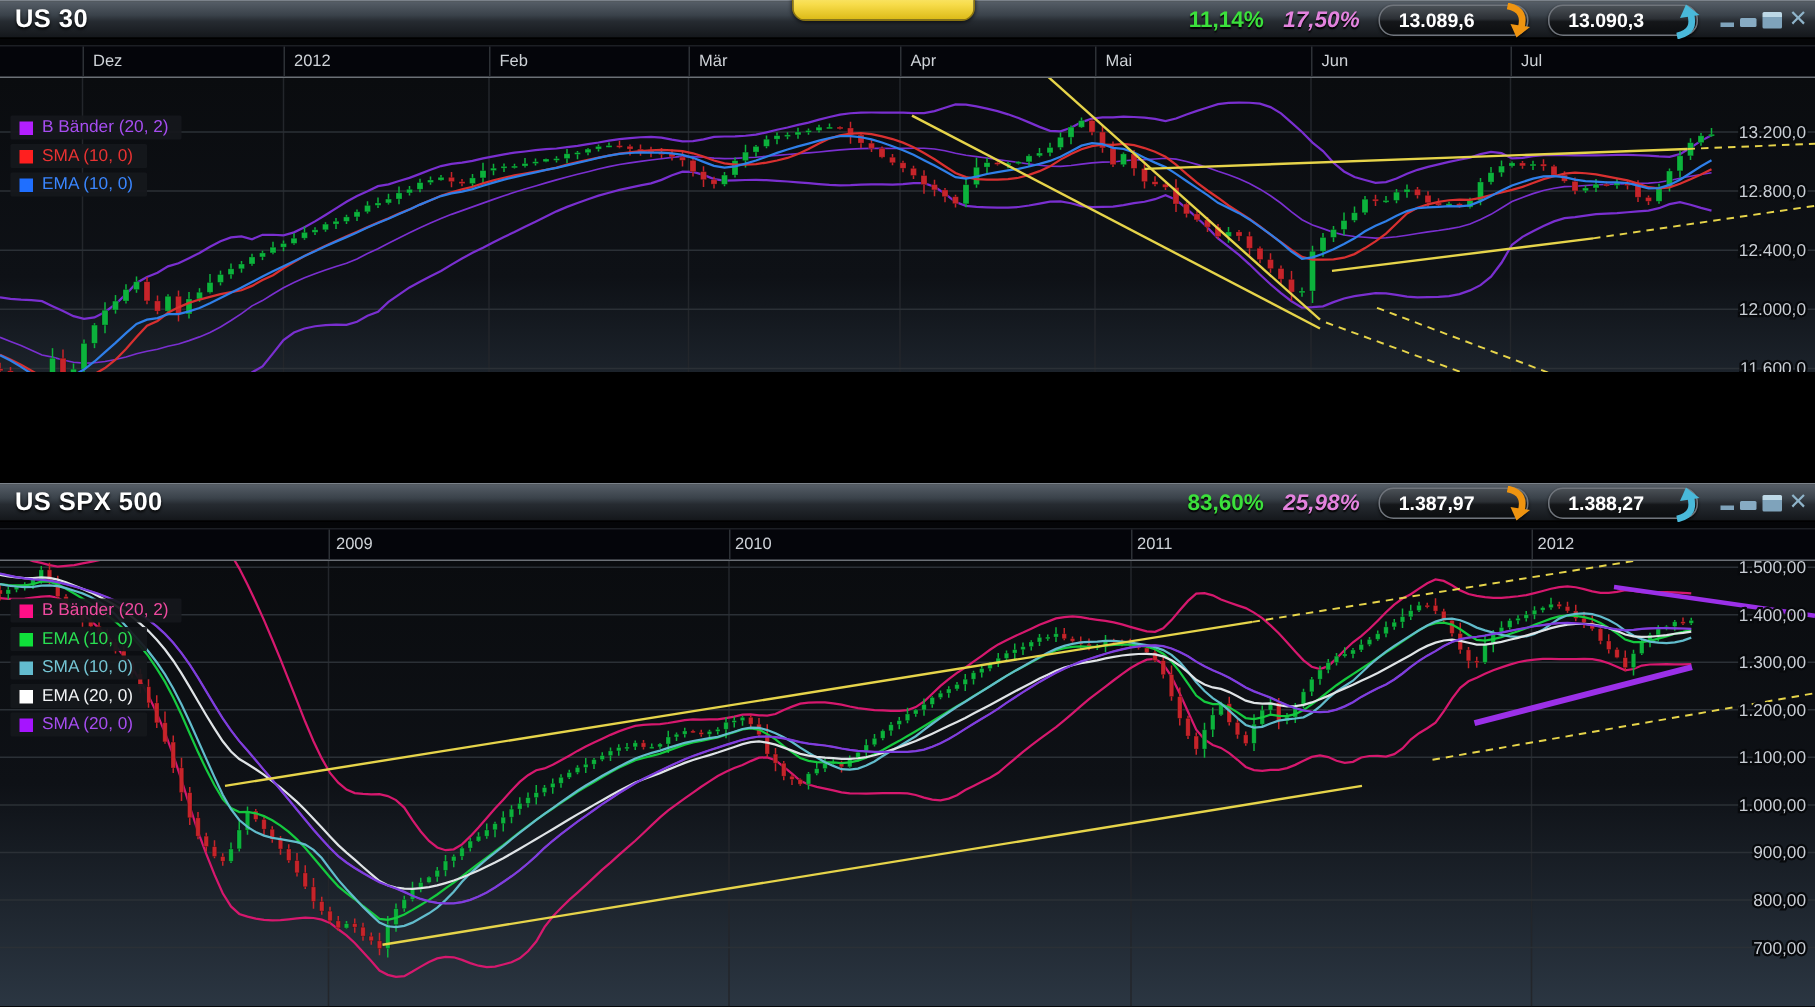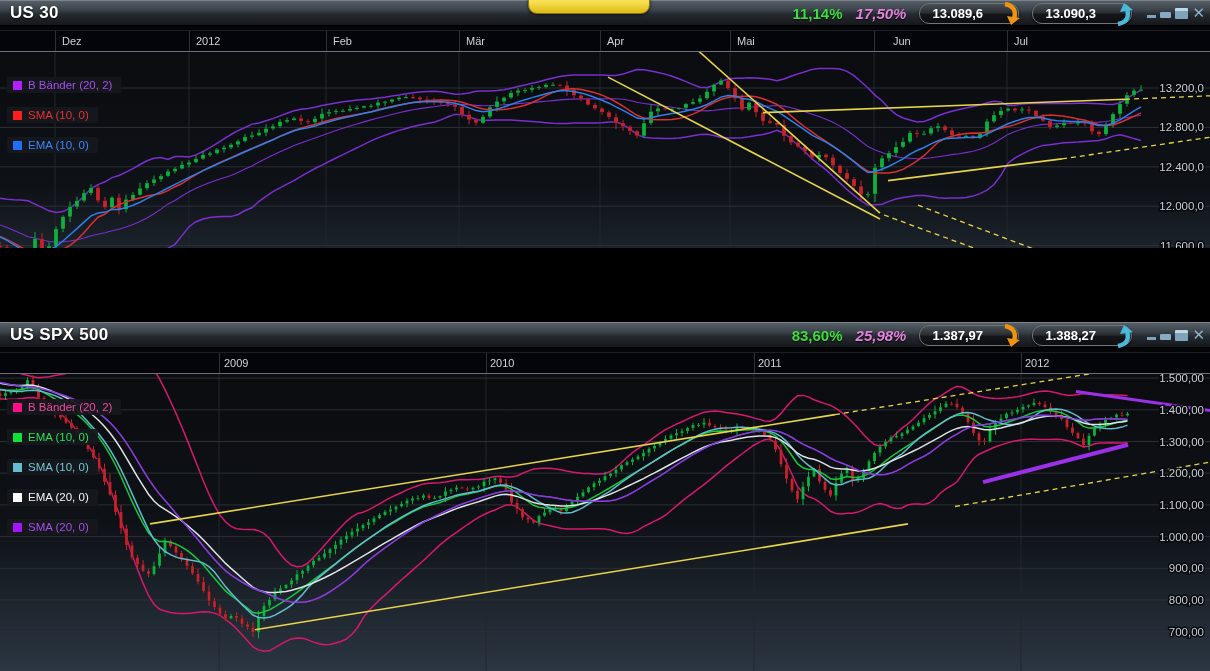--- a/index.html
+++ b/index.html
@@ -26,21 +26,21 @@
   .wc-min1{width:9px;height:3px;background:#7fa3bb;margin-top:6px;}
   .wc-min2{width:11px;height:6px;background:#87abc3;border-radius:1px;margin-top:3px;}
   .wc-max{width:13px;height:11px;border-radius:1px;
     background:linear-gradient(180deg,#bdd8e6 0%,#bdd8e6 30%,#7fa3bb 31%,#7fa3bb 100%);}
   .wc-close{color:#8fb4ca;font-size:15px;font-weight:bold;line-height:11px;margin-top:-1px;}
   .axis-strip{position:absolute;left:0;width:1210px;height:22px;background:#04050a;
     border-top:1px solid #1c1f24;border-bottom:1px solid #6b7076;box-sizing:border-box;}
   .axis-strip .xlab{position:absolute;top:4px;color:#ced2d7;font-size:11px;}
   .axis-strip .xtick{position:absolute;top:0;width:1px;height:100%;background:#2d3136;}
   .chart{position:absolute;left:0;}
-  .legend{position:absolute;left:7px;display:flex;flex-direction:column;gap:14px;}
+  .legend{position:absolute;left:7px;display:flex;flex-direction:column;gap:3px;}
   .chip{display:flex;align-items:center;gap:6px;background:rgba(22,24,28,.93);
     padding:2px 9px 2px 6px;font-size:11.5px;width:max-content;border-radius:1px;cursor:pointer;}
   .chip .sw{width:9px;height:9px;display:inline-block;}
   .demo-btn{position:absolute;left:528px;top:-10px;width:120px;height:22px;border-radius:9px;
     background:linear-gradient(180deg,#fff49a 0%,#f7dc4a 55%,#dcba17 100%);
     border:1px solid #8a7410;box-shadow:0 1px 3px rgba(0,0,0,.7);
     color:#4a3c05;font-size:11px;font-weight:bold;text-align:center;line-height:34px;cursor:pointer;
     overflow:hidden;z-index:50;}
 </style>
 </head>
@@ -82,21 +82,21 @@
       <div class="xtick" style="left: 600px;"></div>
       <div class="xtick" style="left: 730px;"></div>
       <div class="xtick" style="left: 874px;"></div>
       <div class="xtick" style="left: 1007px;"></div>
       <div class="xlab" style="left: 62px;">Dez</div>
       <div class="xlab" style="left: 196px;">2012</div>
       <div class="xlab" style="left: 333px;">Feb</div>
       <div class="xlab" style="left: 466px;">Mär</div>
       <div class="xlab" style="left: 607px;">Apr</div>
       <div class="xlab" style="left: 737px;">Mai</div>
-      <div class="xlab" style="left: 881px; margin-left: 12px;">Jun</div>
+      <div class="xlab" style="left: 881px;">Jun</div>
       <div class="xlab" style="left: 1014px;">Jul</div>
     </div>
   <svg class="chart" id="chart0" width="1210" height="265" style="top:52px;">
       <defs>
         <linearGradient id="bg0" x1="0" y1="0" x2="0" y2="1">
         <stop offset="0%" stop-color="#0a0c0f"></stop>
           <stop offset="50%" stop-color="#0e1116"></stop>
         <stop offset="100%" stop-color="#2b3642"></stop>
         </linearGradient>
       </defs>

